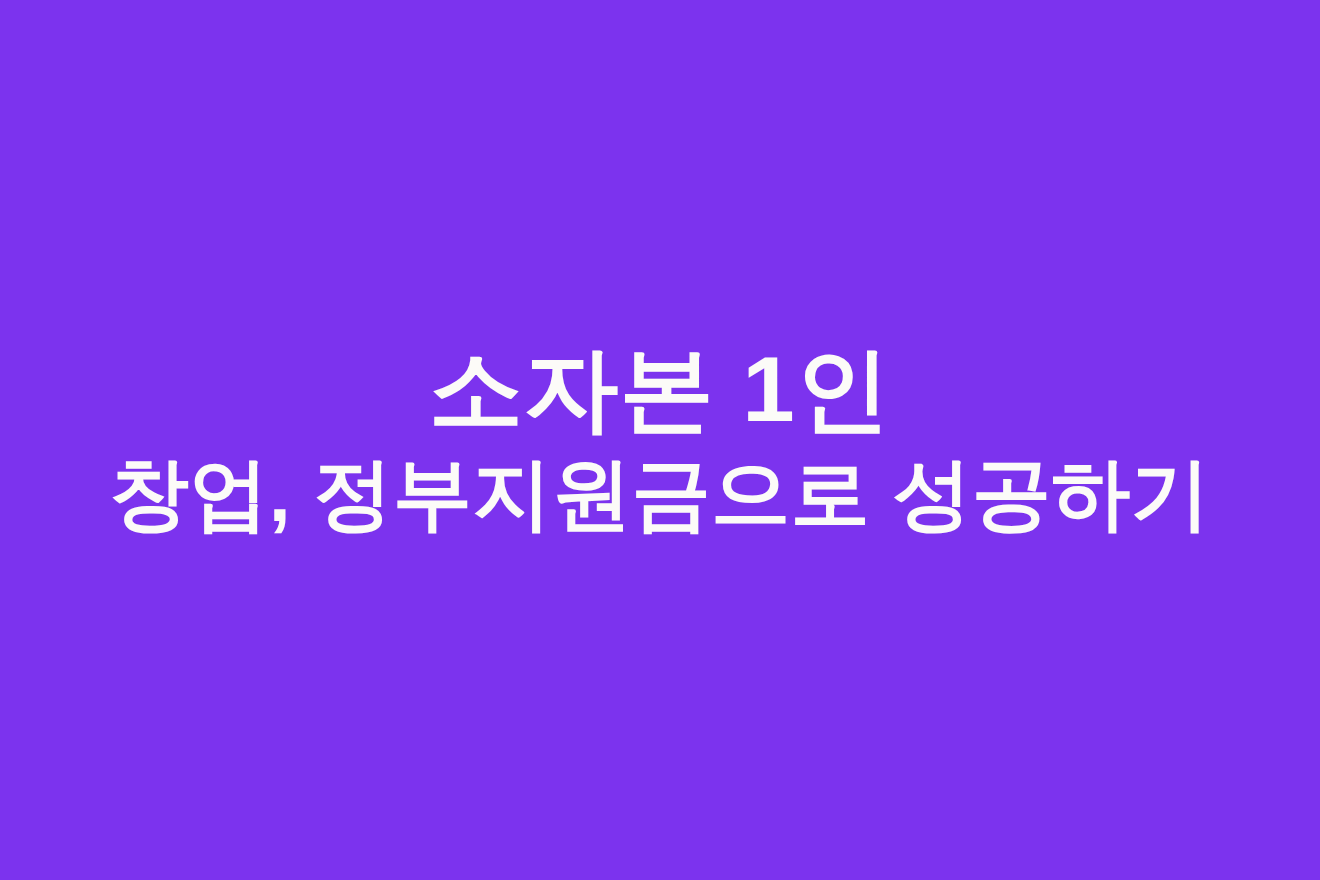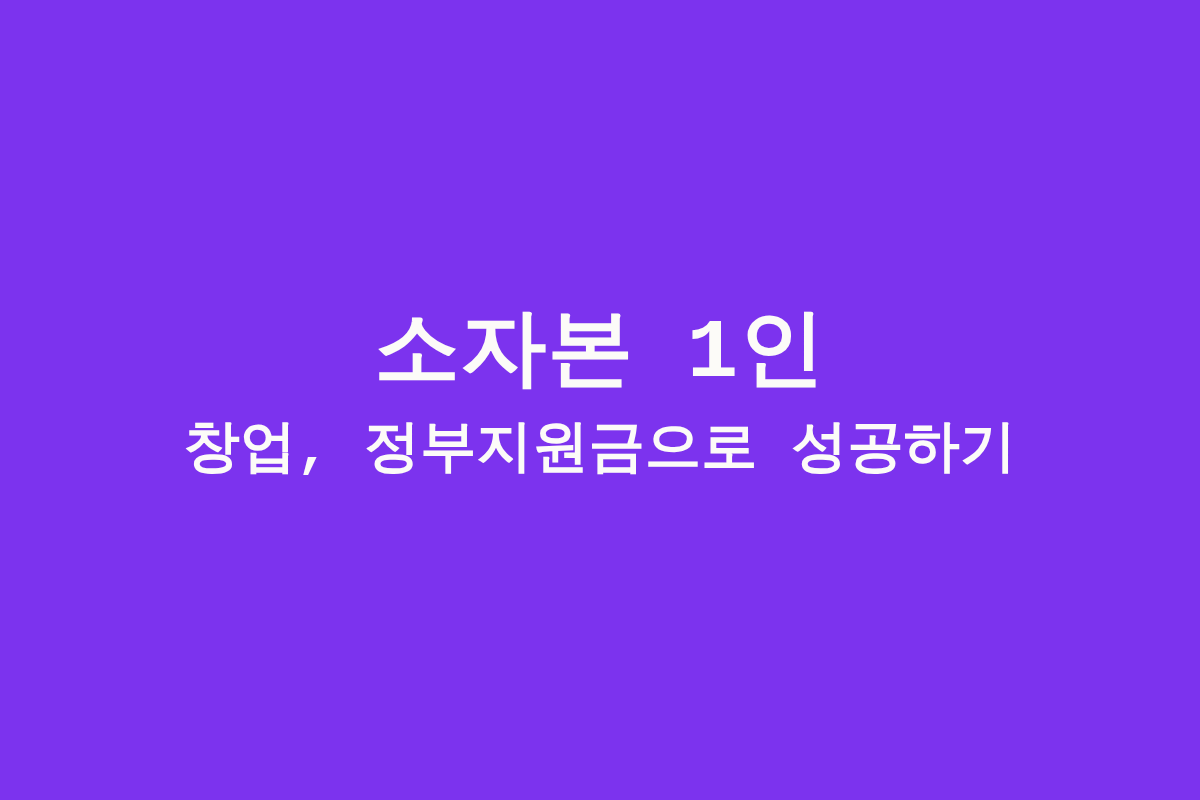--- a/index.html
+++ b/index.html
@@ -50,37 +50,37 @@
   .headline-line.line-1 {
     font-size: 84px;
     line-height: 96px;
     letter-spacing: 0.012em;
     transform: scaleX(1.02);
     transform-origin: center center;
   }
 
   
   .headline-line.line-2 {
-    font-size: 56px;
+    font-size: 72px;
     line-height: 96px;
     letter-spacing: 0.004em;
     transform: scaleX(1.0);
     transform-origin: center center;
   }
 
   
   .headline-inner {
     transform: translateY(2px);
   }
 </style>
 </head>
 <body>
 
 <div class="banner" style="background-color: rgb(124, 51, 238);">
 
-  <div class="headline" style="color: rgb(252, 251, 248); font-family: Liberation Mono, monospace;">
+  <div class="headline" style="color: rgb(252, 251, 248);">
     <div class="headline-inner">
       <span class="headline-line line-1">소자본 1인</span>
       <span class="headline-line line-2">창업, 정부지원금으로 성공하기</span>
     </div>
   </div>
 
 </div>
 
 </body></html>

